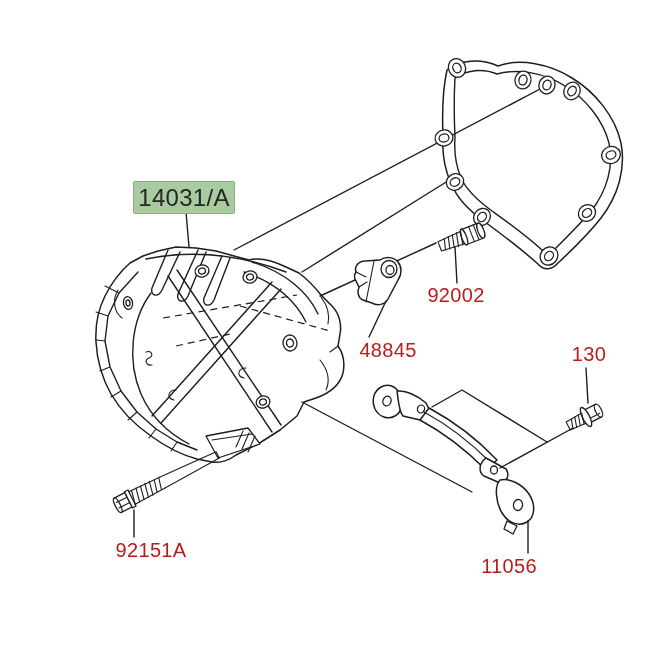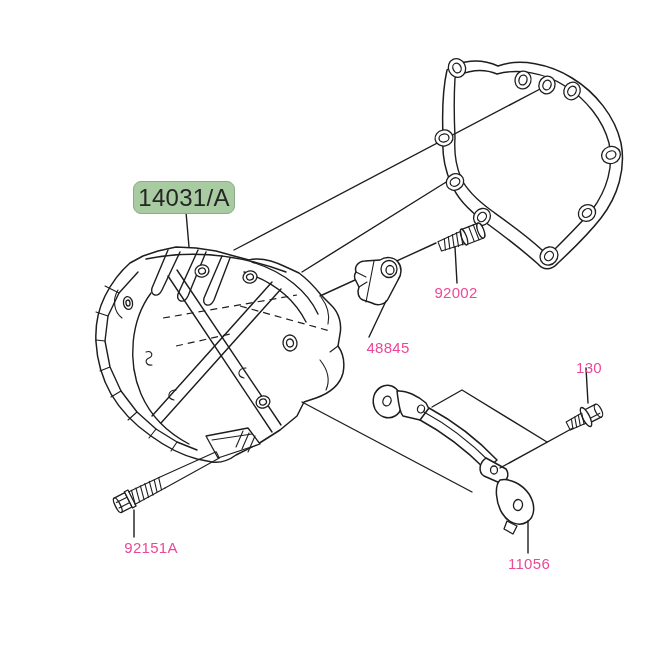--- a/index.html
+++ b/index.html
@@ -4,24 +4,24 @@
 <style>
   html,body{margin:0;padding:0;background:#ffffff;}
   body{width:660px;height:660px;font-family:"Liberation Sans",sans-serif;}
   .stage{position:relative;width:660px;height:660px;background:#ffffff;overflow:hidden;}
   svg{position:absolute;left:0;top:0;}
   .ln{fill:none;stroke:#1e1e1e;stroke-width:1.4;stroke-linecap:round;stroke-linejoin:round;}
   .thin{fill:none;stroke:#1e1e1e;stroke-width:1.1;stroke-linecap:round;}
   .wfill{fill:#ffffff;stroke:#1e1e1e;stroke-width:1.5;stroke-linejoin:round;}
   .wfill2{fill:#ffffff;stroke:#1e1e1e;stroke-width:1.3;stroke-linejoin:round;}
   .dash{fill:none;stroke:#1e1e1e;stroke-width:1.2;stroke-dasharray:7 5;}
-  .part-label{position:absolute;transform:translateX(-50%);font-size:15px;line-height:1;
-              color:#ec4899;letter-spacing:.3px;white-space:nowrap;cursor:pointer;}
+  .part-label{position:absolute;transform:translateX(-50%);font-size:20px;line-height:1;
+              color:#b91c1c;letter-spacing:.3px;white-space:nowrap;cursor:pointer;}
   .hl-box{position:absolute;left:133px;top:181px;width:100px;height:31px;background:#a8cba2;
-          border:1px solid #8aab84;border-radius:8px;display:flex;align-items:center;
+          border:1px solid #8aab84;border-radius:2px;display:flex;align-items:center;
           justify-content:center;font-size:24px;color:#262626;letter-spacing:.3px;cursor:pointer;}
 </style>
 </head>
 <body>
 
 <div class="stage">
 
 <svg width="660" height="660" viewBox="0 0 660 660">
 
   <g>
@@ -239,17 +239,17 @@
   <path class="ln" d="M134,510 L134,537"></path>
   <path class="ln" d="M528,521 L528,553"></path>
 
 </svg>
 
 <div class="hl-box">
   <span>14031/A</span>
 </div>
 <div class="part-label" style="left:456px;top:285px">92002</div>
 <div class="part-label" style="left:388px;top:340px">48845</div>
-<div class="part-label" style="left:589px;top:360px">130</div>
+<div class="part-label" style="left:589px;top:344px">130</div>
 <div class="part-label" style="left:151px;top:540px">92151A</div>
-<div class="part-label" style="left:529px;top:556px">11056</div>
+<div class="part-label" style="left:509px;top:556px">11056</div>
 
 </div>
 
 </body></html>

